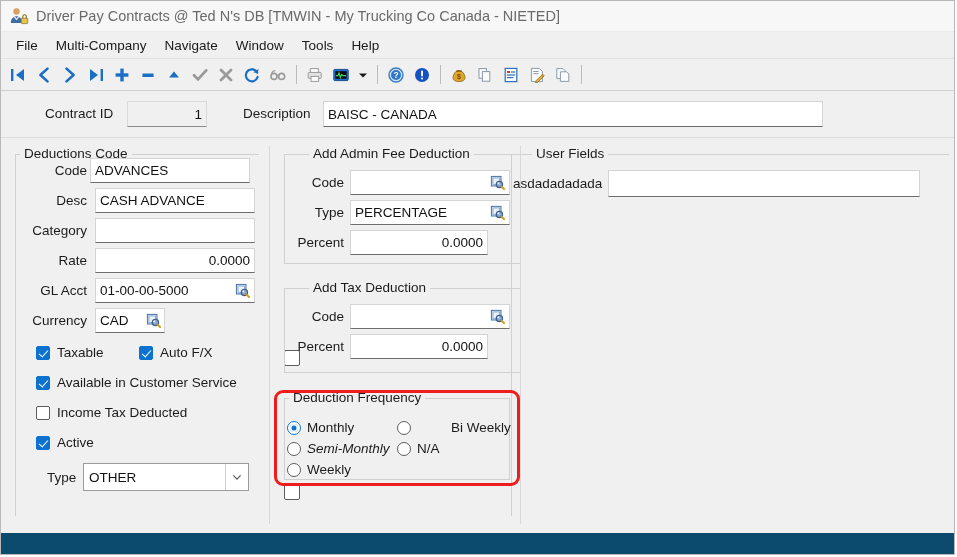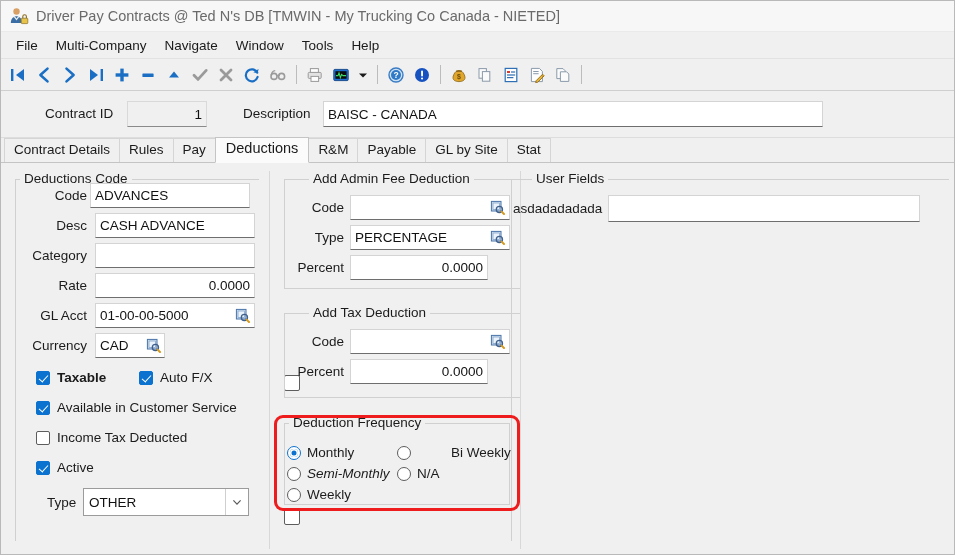--- a/index.html
+++ b/index.html
@@ -427,30 +427,20 @@
     <div class="tb-sep"></div>
   </div>
 
   <div class="headerzone">
     <span class="lbl" style="position:absolute; left:44px; top:15px;">Contract ID</span>
     <input class="fld ro num" style="position: absolute; left: 126px; top: 10px; width: 80px; height: 26px;" readonly="" value="1">
     <span class="lbl" style="position:absolute; left:242px; top:15px;">Description</span>
     <input class="fld" style="position: absolute; left: 322px; top: 10px; width: 500px; height: 26px;" value="BAISC - CANADA">
   </div>
 
-  <div class="tabstrip">
-    <div class="tab">Contract Details</div>
-    <div class="tab">Rules</div>
-    <div class="tab">Pay</div>
-    <div class="tab active">Deductions</div>
-    <div class="tab">R&amp;M</div>
-    <div class="tab">Payable</div>
-    <div class="tab">GL by Site</div>
-    <div class="tab">Stat</div>
-  </div>
 
   <div class="content">
 
     <div class="vsep" style="left:268px; top:8px; height:378px;"></div>
     <div class="vsep" style="left:519px; top:8px; height:378px;"></div>
 
     <div class="group" style="left:14px; top:16px; width:244px; height:362px; border-right:none; border-bottom:none; border-left:1px solid #d0d0d0; border-top:1px solid #d0d0d0;">
       <span class="group-title" style="left:4px;">Deductions Code</span>
     </div>
 
@@ -497,21 +487,21 @@
           <svg width="15" height="15" viewBox="0 0 15 15">
             <rect x="1.4" y="1.4" width="9.6" height="9.6" fill="#cfe0f2" stroke="#4b74a8" stroke-width="1"></rect>
             <rect x="3" y="3" width="6.4" height="6.4" fill="#eaf2fb" stroke="#7b9cc4" stroke-width="0.7"></rect>
             <circle cx="9.4" cy="9.4" r="3.1" fill="none" stroke="#3f5f8c" stroke-width="1.3"></circle>
             <path d="M11.6 11.6 L14 14" stroke="#d79a1c" stroke-width="2" stroke-linecap="round"></path>
           </svg>
         </span>
       </span>
     </div>
 
-    <div class="cbrow" style="left:35px; top:207px;font-weight:bold;">
+    <div class="cbrow" style="left:35px; top:207px;">
       <span class="cb on"></span>
       <span class="ctext">Taxable</span>
     </div>
     <div class="cbrow" style="left:138px; top:207px;">
       <span class="cb on"></span>
       <span class="ctext">Auto F/X</span>
     </div>
     <div class="cbrow" style="left:35px; top:237px;">
       <span class="cb on"></span>
       <span class="ctext">Available in Customer Service</span>

